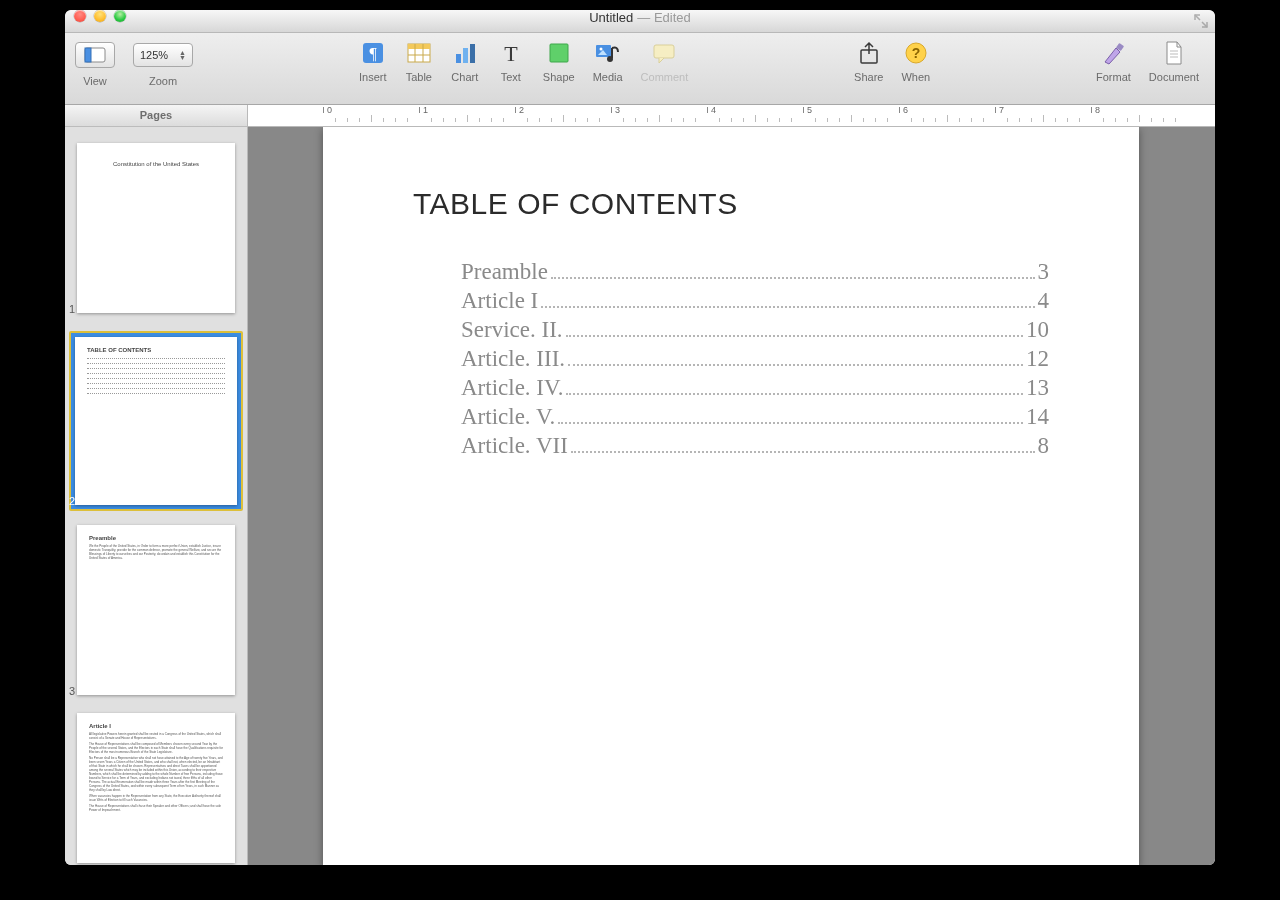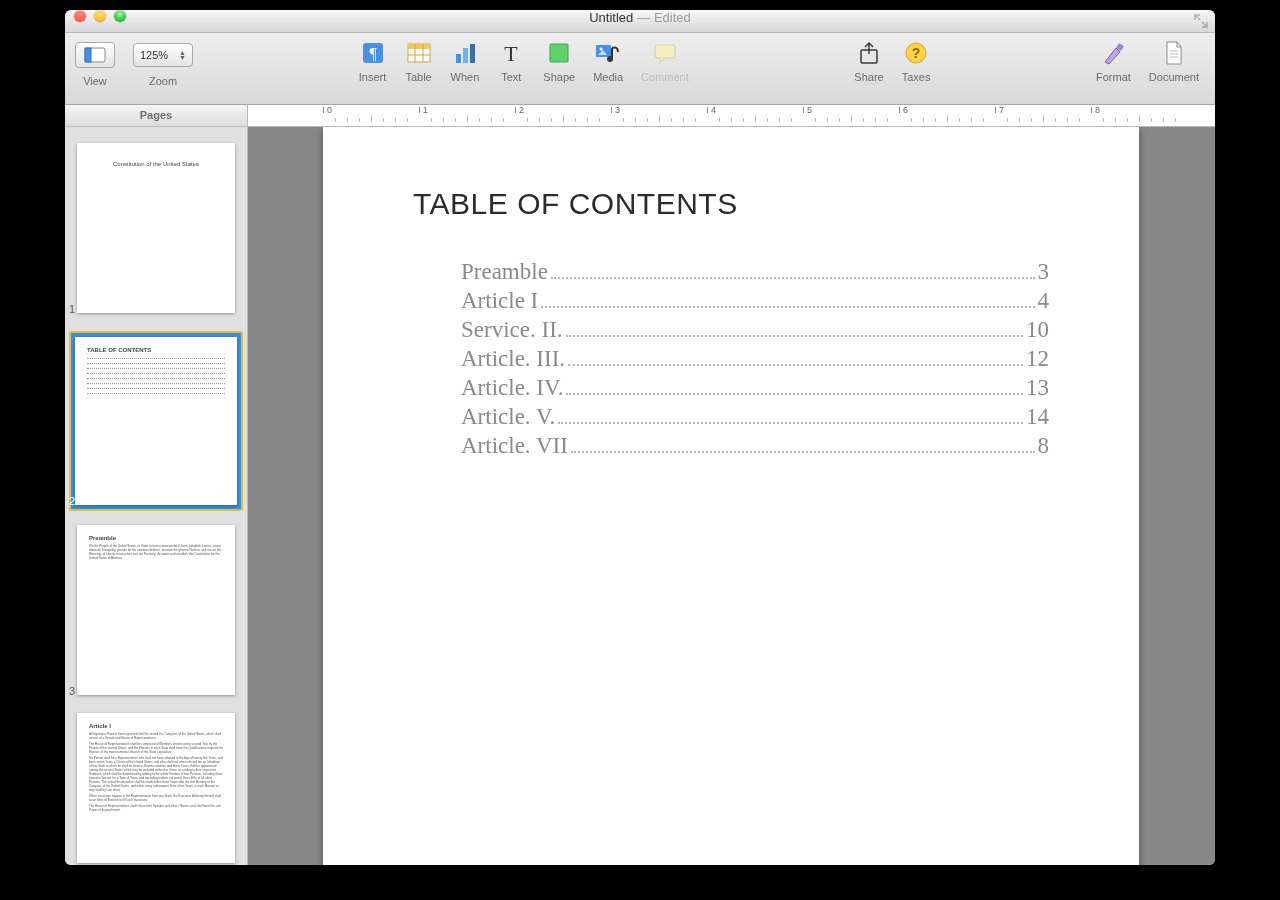--- a/index.html
+++ b/index.html
@@ -129,21 +129,21 @@
     </div>
 
     <div class="tgroup">
       <div class="ticon">
         <svg width="26" height="26">
             <rect x="4" y="14" width="5" height="9" fill="#4a90e2"></rect>
             <rect x="11" y="8" width="5" height="15" fill="#6fb1ef"></rect>
             <rect x="18" y="4" width="5" height="19" fill="#3b6fa8"></rect>
           </svg>
       </div>
-      <div class="lbl">When</div>
+      <div class="lbl">Chart</div>
     </div>
 
     <div class="tgroup">
       <div class="ticon">
         <svg width="26" height="26">
             <text x="13" y="21" text-anchor="middle" font-size="22" font-family="Georgia" fill="#3a3a3a">T</text>
           </svg>
       </div>
       <div class="lbl">Text</div>
     </div>
@@ -193,21 +193,21 @@
       <div class="lbl">Share</div>
     </div>
 
     <div class="tgroup">
       <div class="ticon">
         <svg width="24" height="24">
             <circle cx="12" cy="12" r="10" fill="#ffd24a" stroke="#d9a82a"></circle>
             <text x="12" y="17" text-anchor="middle" font-size="14" fill="#8a6400" font-weight="bold">?</text>
           </svg>
       </div>
-      <div class="lbl">Taxes</div>
+      <div class="lbl">When</div>
     </div>
 
     <div class="spacer"></div>
 
     <div class="tgroup">
       <div class="ticon">
         <svg width="26" height="26">
             <path d="M5 22 L16 8 L20 12 L9 24 Z" fill="#bfa5e8" stroke="#7a5fa8"></path>
             <rect x="17" y="4" width="6" height="6" rx="1" fill="#9a8bc4" transform="rotate(35 20 7)"></rect>
           </svg>

